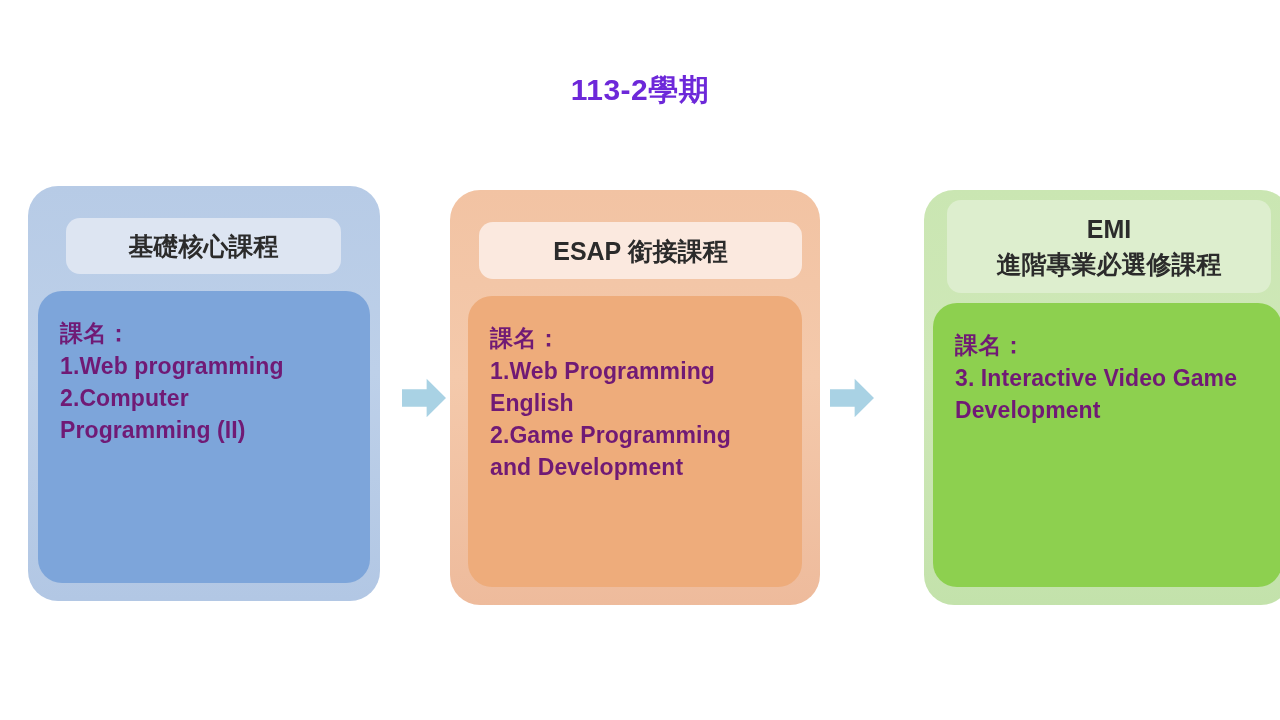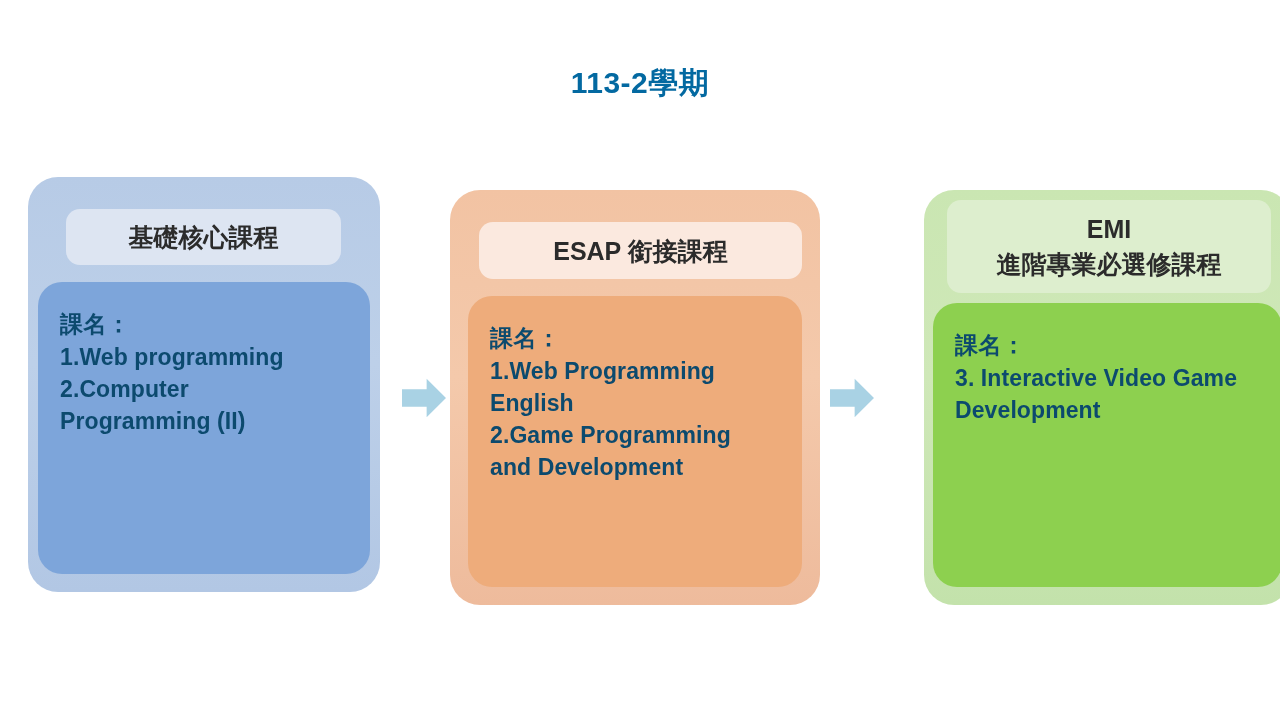--- a/index.html
+++ b/index.html
@@ -16,24 +16,24 @@
     position: relative;
     width: 1280px;
     height: 720px;
     background: #ffffff;
   }
 
   
   .title-block {
     position: absolute;
     left: 0;
-    top: 62px;
+    top: 69px;
     width: 1280px;
     text-align: center;
-    color: #0369a1;
+    color: #6d28d9;
   }
   .title-line1 {
     font-size: 30px;
     font-weight: bold;
     line-height: 42px;
     letter-spacing: 0.5px;
   }
   .title-line2 {
     font-size: 30px;
     font-weight: bold;
@@ -42,21 +42,21 @@
   }
 
   
   .panel {
     position: absolute;
     border-radius: 30px;
   }
 
   .panel.blue {
     left: 28px;
-    top: 177px;
+    top: 186px;
     width: 352px;
     height: 415px;
     background: linear-gradient(to bottom, #b7cbe6 0%, #bdd0e9 45%, #b2c7e4 100%);
     padding-left: 25px;
   }
   .panel.orange {
     left: 450px;
     top: 190px;
     width: 370px;
     height: 415px;
@@ -110,21 +110,21 @@
     height: 93px;
     background: #ddeece;
     justify-content: center;
     gap: 1px;
   }
 
   
   .body-box {
     position: absolute;
     border-radius: 24px;
-    color: #0c4a6e;
+    color: #701a75;
     padding: 26px 18px 18px 22px;
   }
   .body-box.blue-body {
     left: 10px;
     top: 105px;
     width: 332px;
     height: 292px;
     background: #7da5da;
   }
   .body-box.orange-body {

